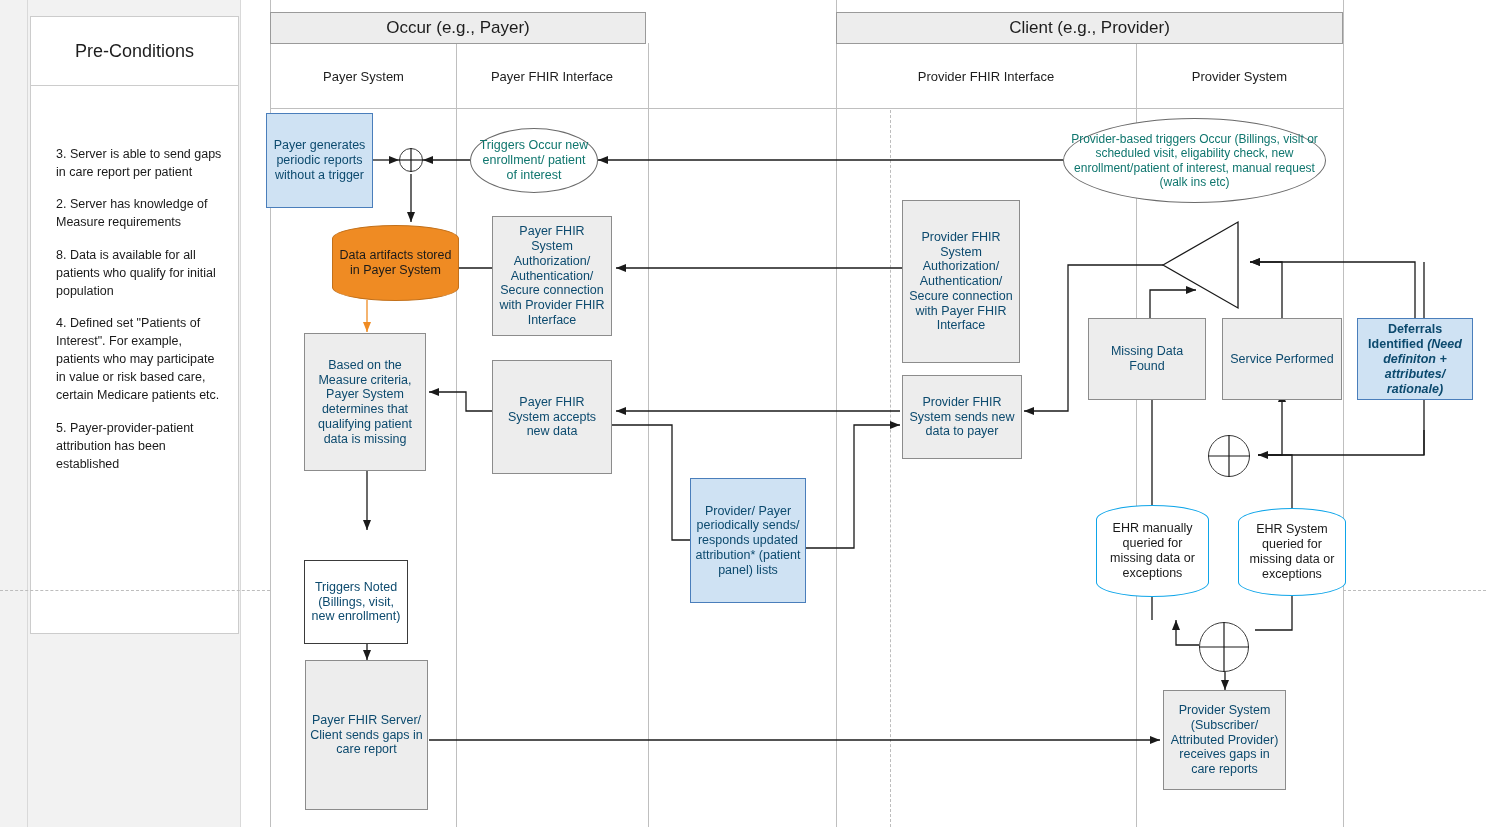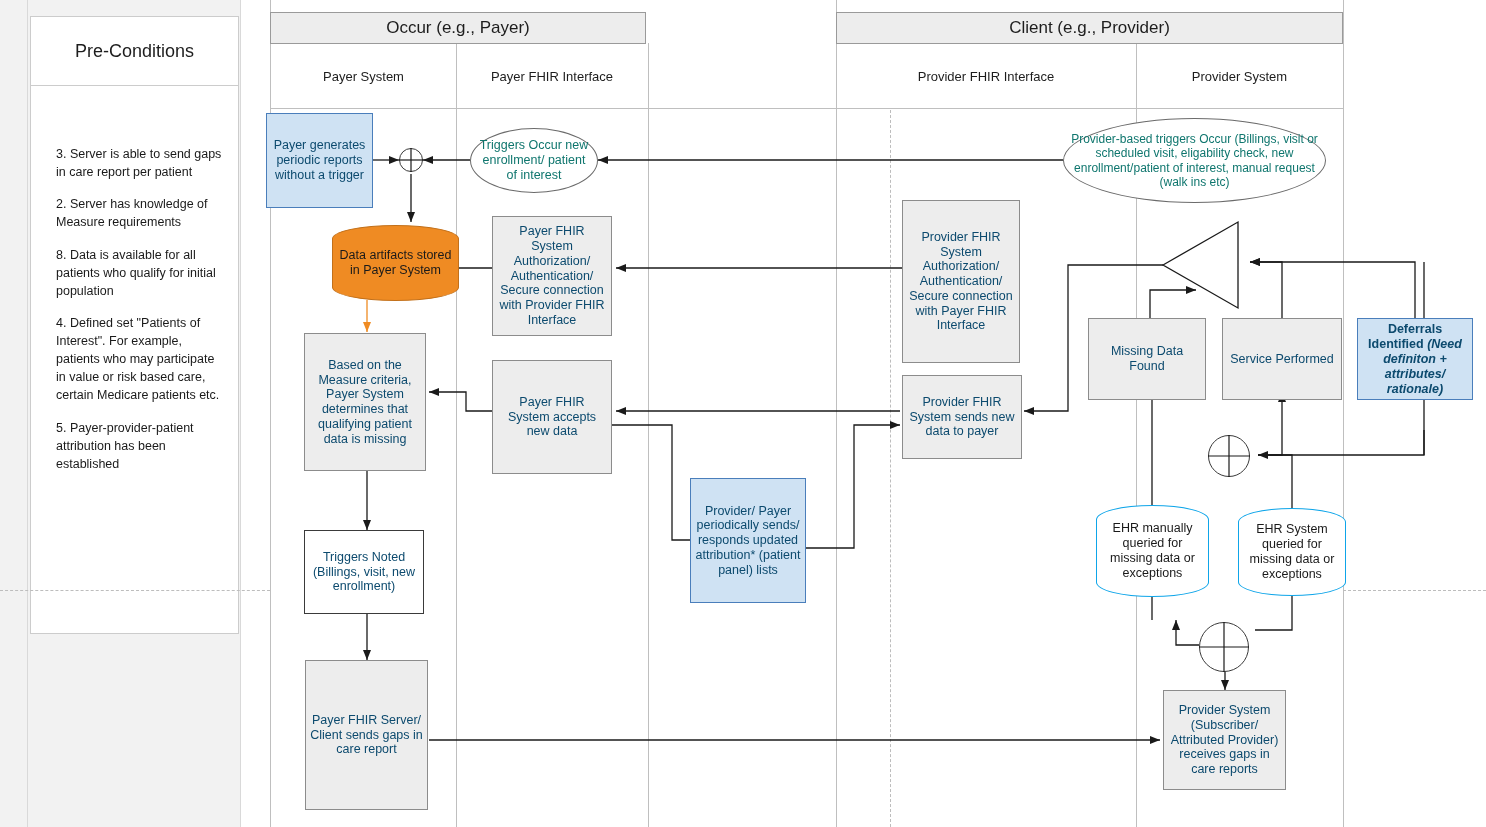--- a/index.html
+++ b/index.html
@@ -201,19 +201,19 @@
 
   <div class="abs box plain" style="left:492px;top:360px;width:120px;height:114px;">Payer FHIR System accepts new data</div>
 
   <div class="abs box plain" style="left:902px;top:375px;width:120px;height:84px;">Provider FHIR System sends new data to payer</div>
 
   <div class="abs box blue" style="left:690px;top:478px;width:116px;height:125px;">Provider/ Payer periodically sends/ responds updated attribution* (patient panel) lists</div>
 
   <div class="abs cyl-white" style="left:1096px;top:505px;width:113px;height:92px;">EHR manually queried for missing data or exceptions</div>
   <div class="abs cyl-white" style="left:1238px;top:508px;width:108px;height:88px;">EHR System queried for missing data or exceptions</div>
 
-  <div class="abs box white" style="left:304px;top:530px;width:120px;height:84px;">Triggers Noted (Billings, visit, new enrollment)</div>
+  <div class="abs box white" style="left:304px;top:560px;width:104px;height:84px;">Triggers Noted (Billings, visit, new enrollment)</div>
 
   <div class="abs box plain" style="left:305px;top:660px;width:123px;height:150px;">Payer FHIR Server/ Client sends gaps in care report</div>
 
   <div class="abs box plain" style="left:1163px;top:690px;width:123px;height:100px;">Provider System (Subscriber/ Attributed Provider) receives gaps in care reports</div>
 
 </div>
 
 </body></html>

